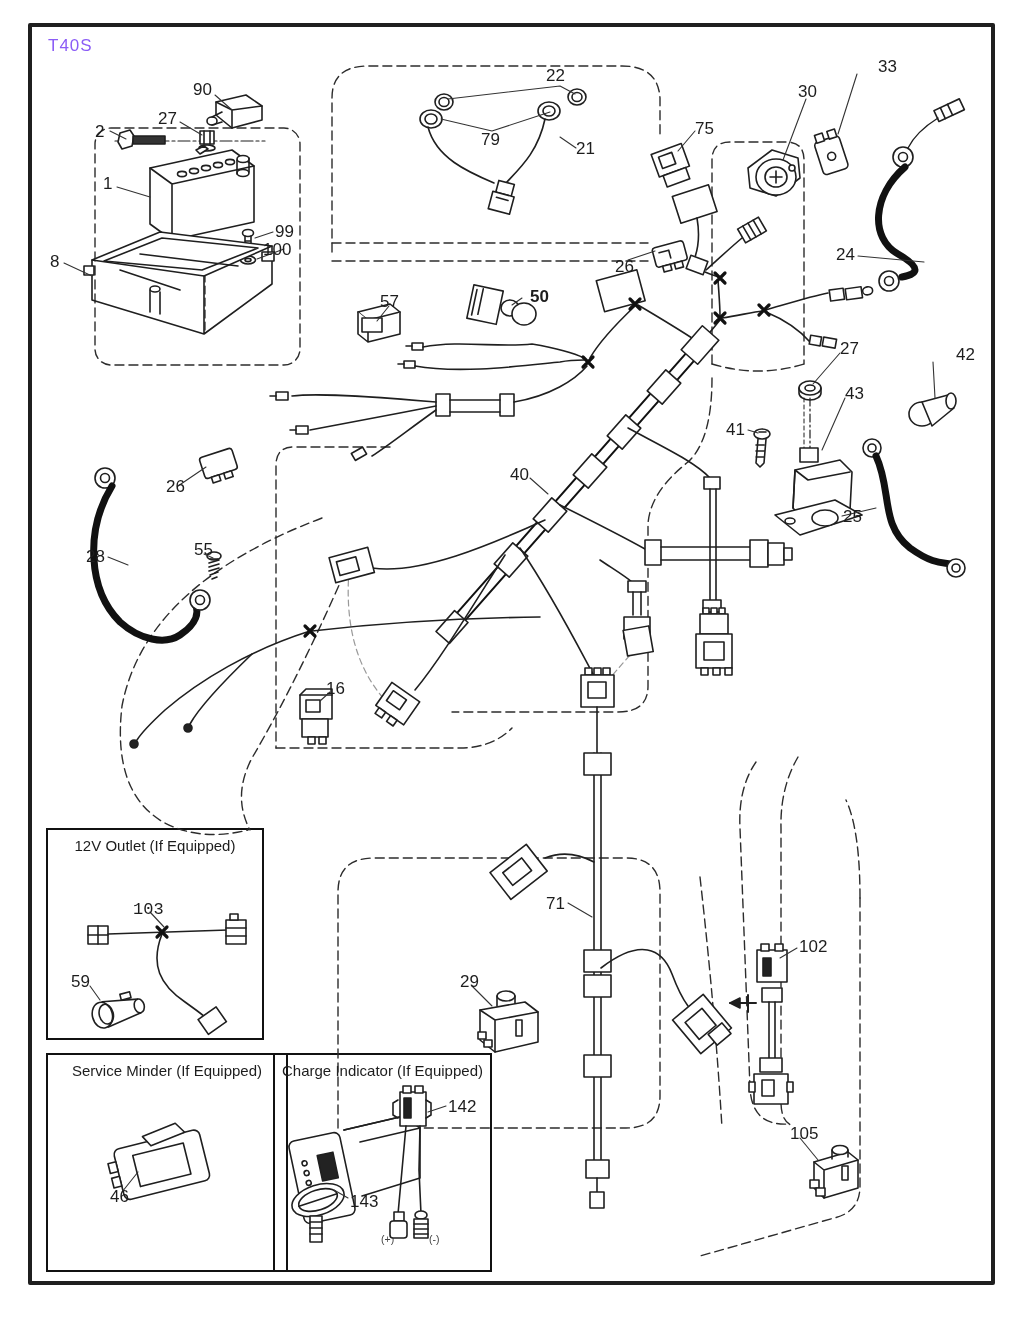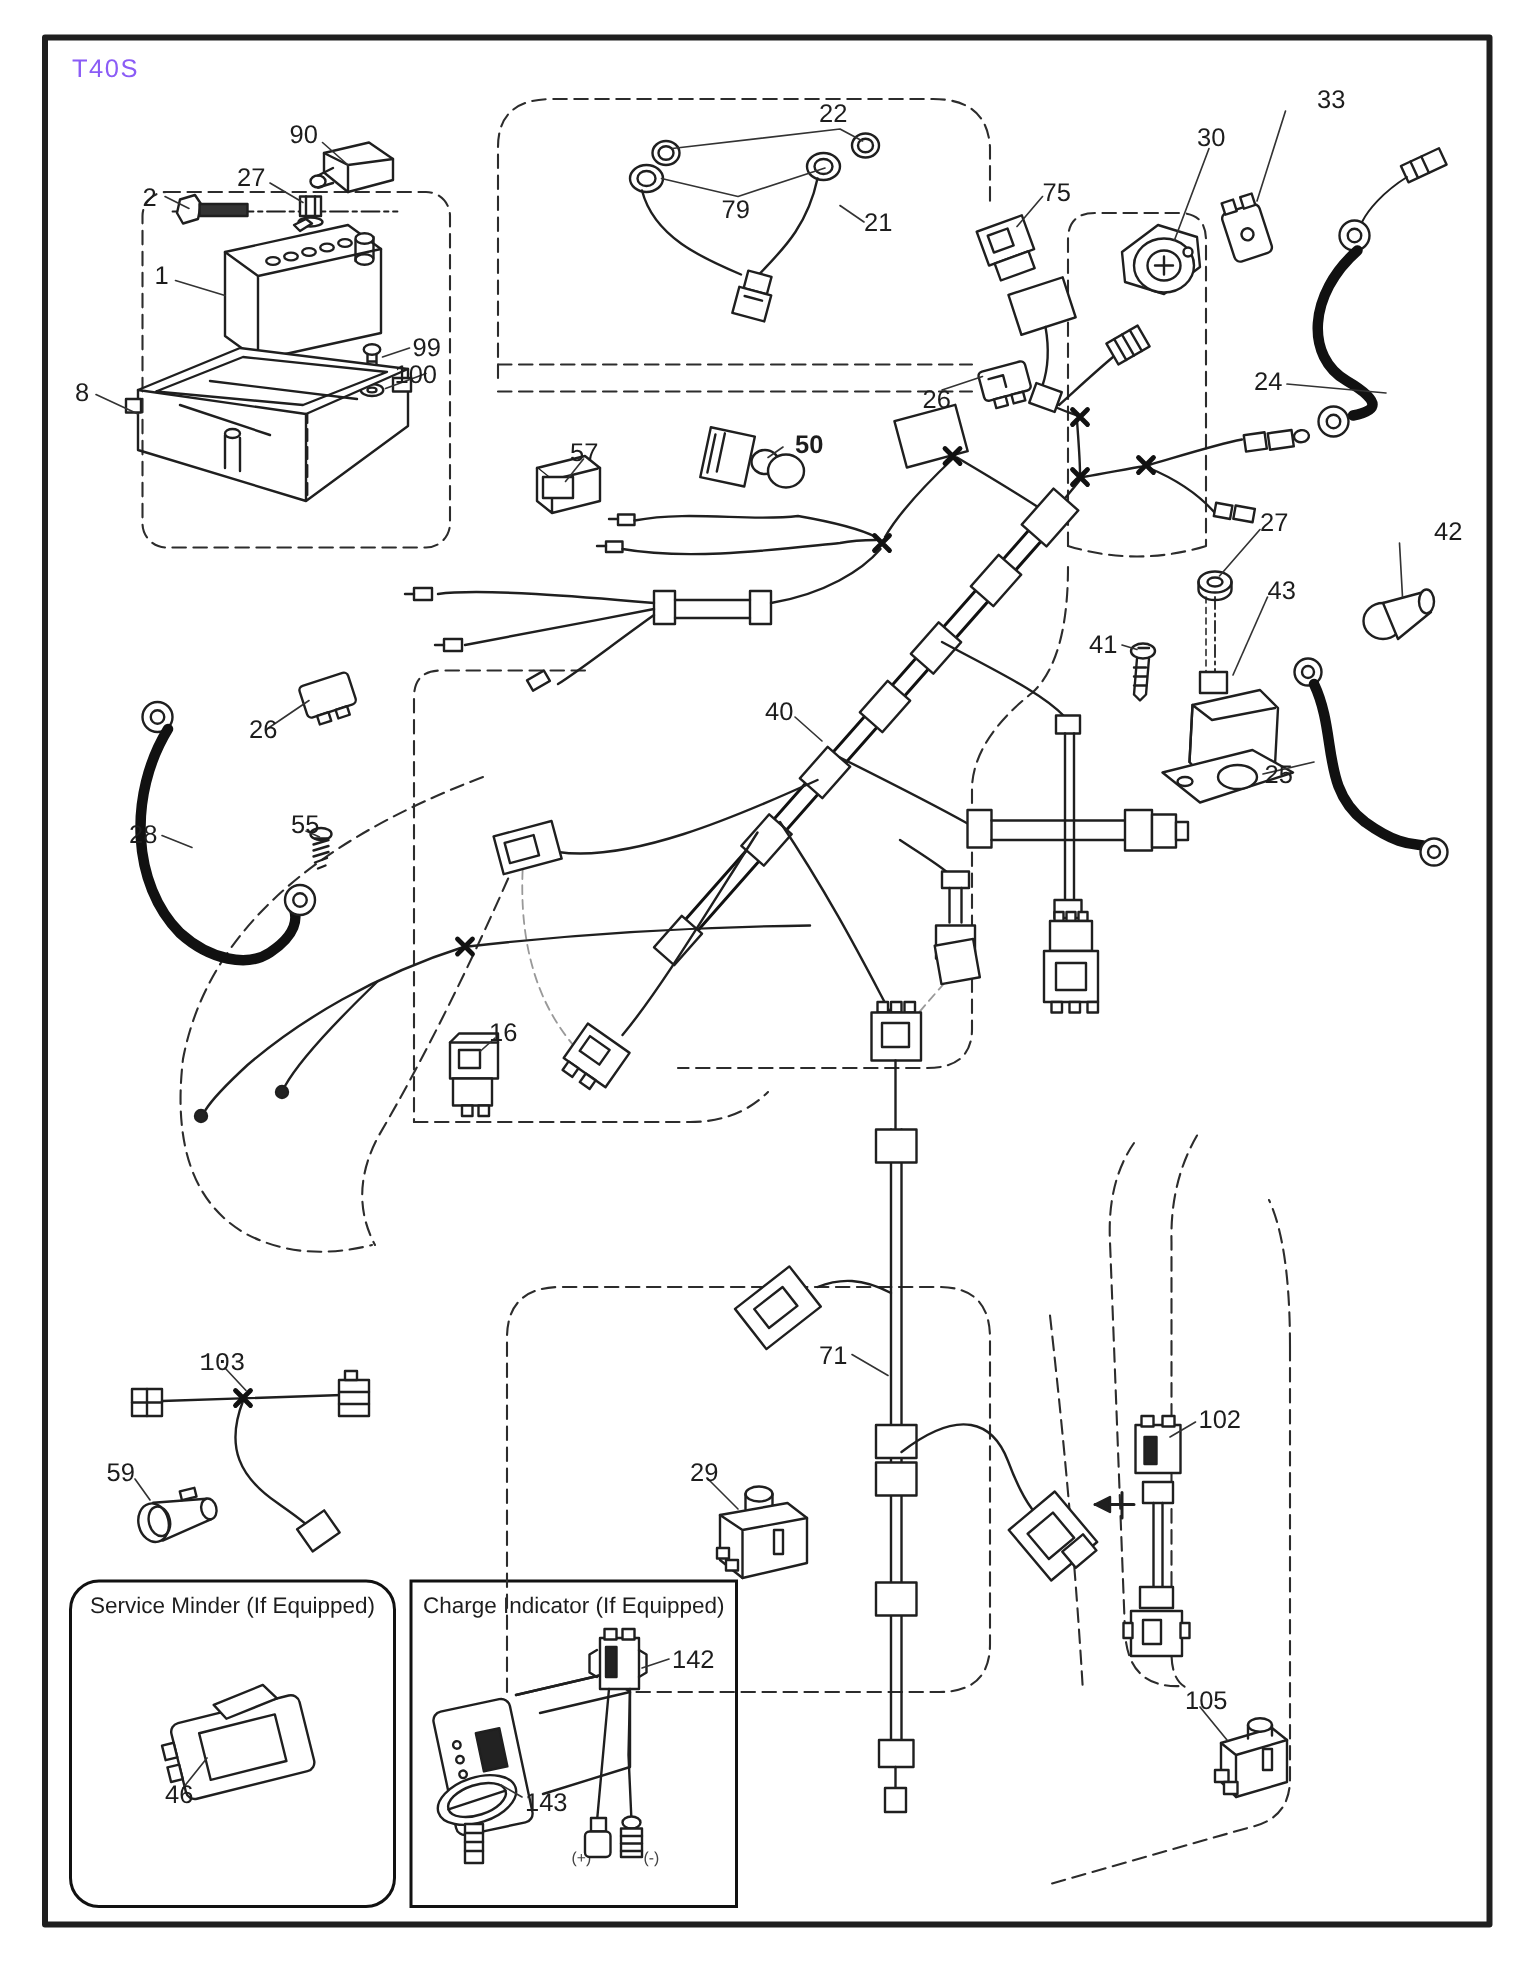--- a/index.html
+++ b/index.html
@@ -12,21 +12,24 @@
   .inset-box{position:absolute;border:2.5px solid #111;background:transparent;box-sizing:border-box;}
   .inset-title{position:absolute;left:0;right:0;top:7px;text-align:center;font-size:15px;color:#1d1d1d;white-space:nowrap;}
   .diagram-title{position:absolute;left:48px;top:36px;font-size:17px;color:#8b5cf6;letter-spacing:1px;}
   .polarity{position:absolute;font-size:10.5px;color:#444;}
 </style>
 </head>
 <body>
 
 <div id="page">
 
-  <div class="inset-box" style="left:46px;top:1053px;width:218px;height:219px;border-radius:20px;">
+  <div class="inset-box" style="left:46px;top:828px;width:218px;height:212px;">
+    <div class="inset-title">12V Outlet (If Equipped)</div>
+  </div>
+  <div class="inset-box" style="left:46px;top:1053px;width:242px;height:219px;">
     <div class="inset-title">Service Minder (If Equipped)</div>
   </div>
   <div class="inset-box" style="left:273px;top:1053px;width:219px;height:219px;">
     <div class="inset-title">Charge Indicator (If Equipped)</div>
   </div>
 
   <span class="polarity" style="left:381px;top:1233px;">(+)</span>
   <span class="polarity" style="left:429px;top:1233px;">(-)</span>
 
   <svg id="art" width="1024" height="1317" viewBox="0 0 1024 1317">

